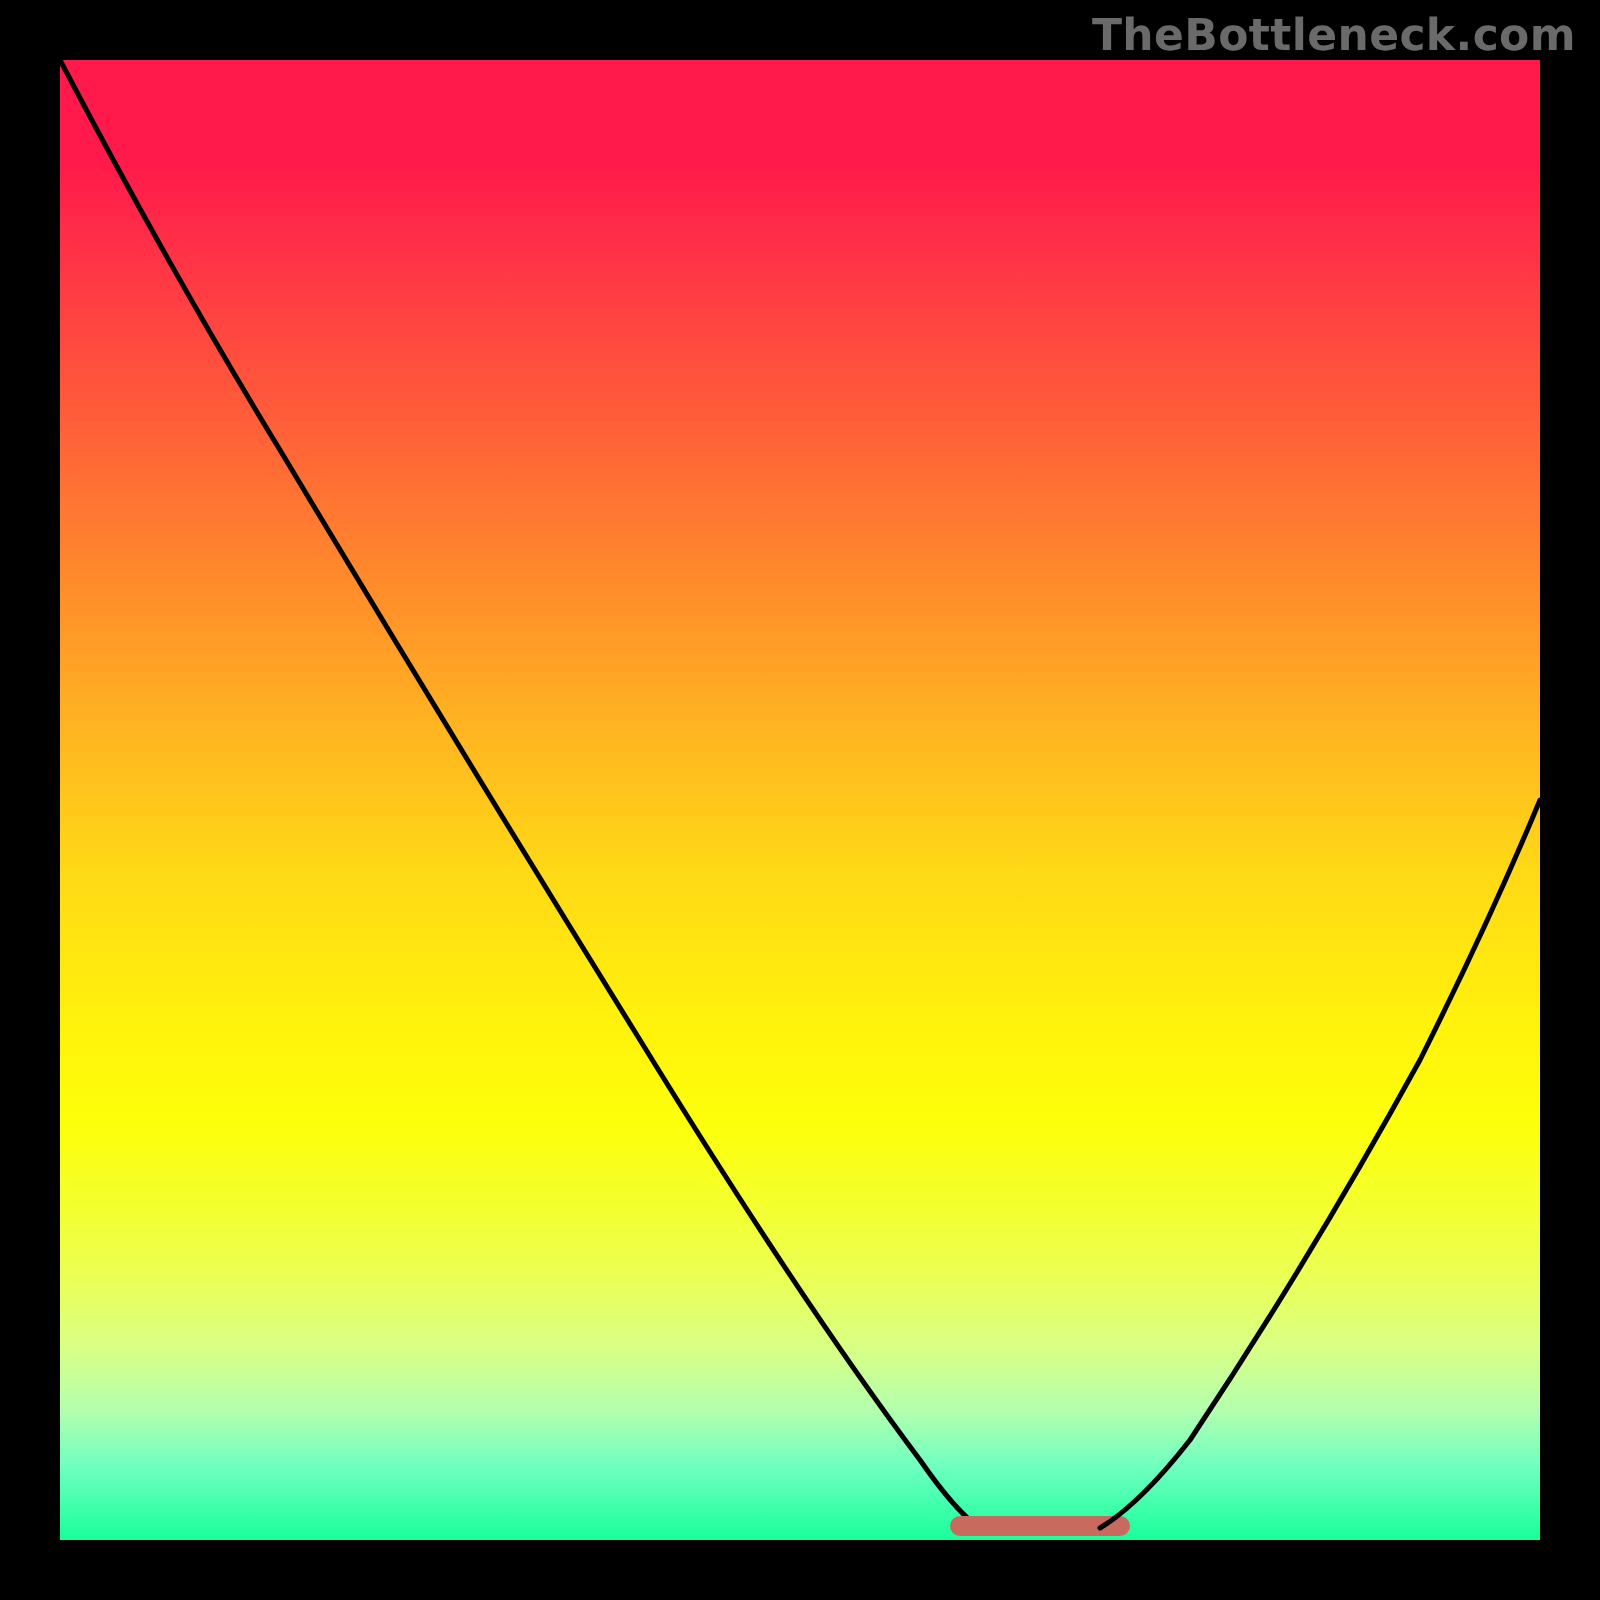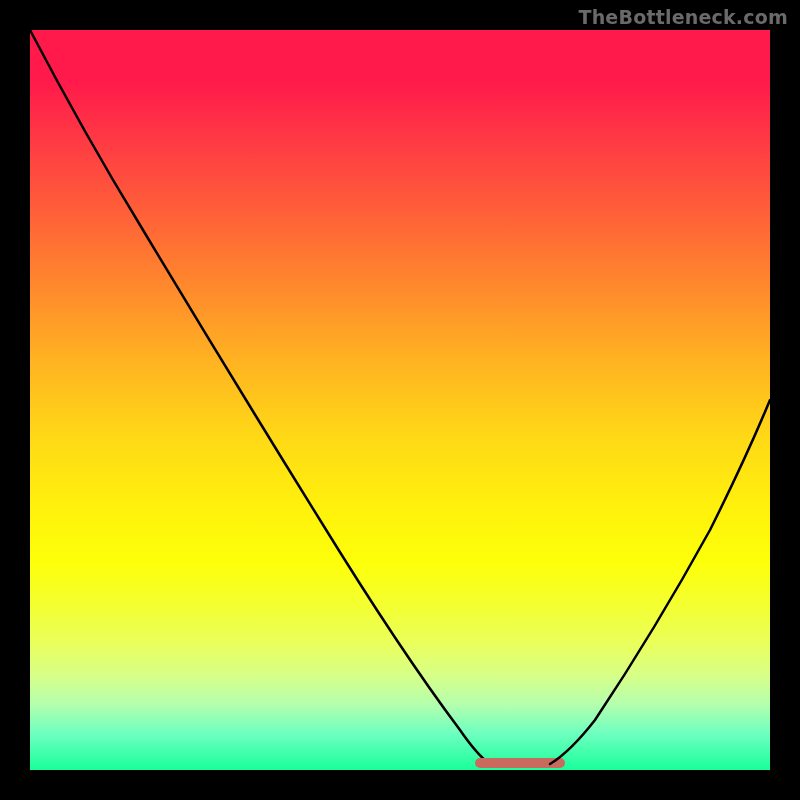--- a/index.html
+++ b/index.html
@@ -12,21 +12,21 @@
  #ffb421 45%,
  #ffd916 55%,
  #fff20c 65%,
  #fdff0a 72%,
  #f3ff33 78%,
  #e9ff5c 83%,
  #d8ff85 87%,
  #b6ffad 91%,
  #6fffc0 95%,
  #19ff9a 100%)}
-.watermark{position:absolute;top:6px;right:12px;font-size:19px;font-weight:600;color:#6a6a6a;letter-spacing:.2px;font-family:"DejaVu Sans",Arial,sans-serif}
+.watermark{position:absolute;top:6px;right:12px;font-size:22px;font-weight:600;color:#6a6a6a;letter-spacing:.2px;font-family:"DejaVu Sans",Arial,sans-serif}
 svg.curve{position:absolute;left:30px;top:30px;width:740px;height:740px;overflow:visible}
 .curve path{fill:none;stroke:#000;stroke-width:2.5;stroke-linejoin:round;stroke-linecap:round}
 .plateau{fill:none;stroke:#c96a5f;stroke-width:10;stroke-linecap:round}
 </style>
 </head>
 <body>
 
 <div class="frame"></div>
 <div class="watermark">TheBottleneck.com</div>
 

